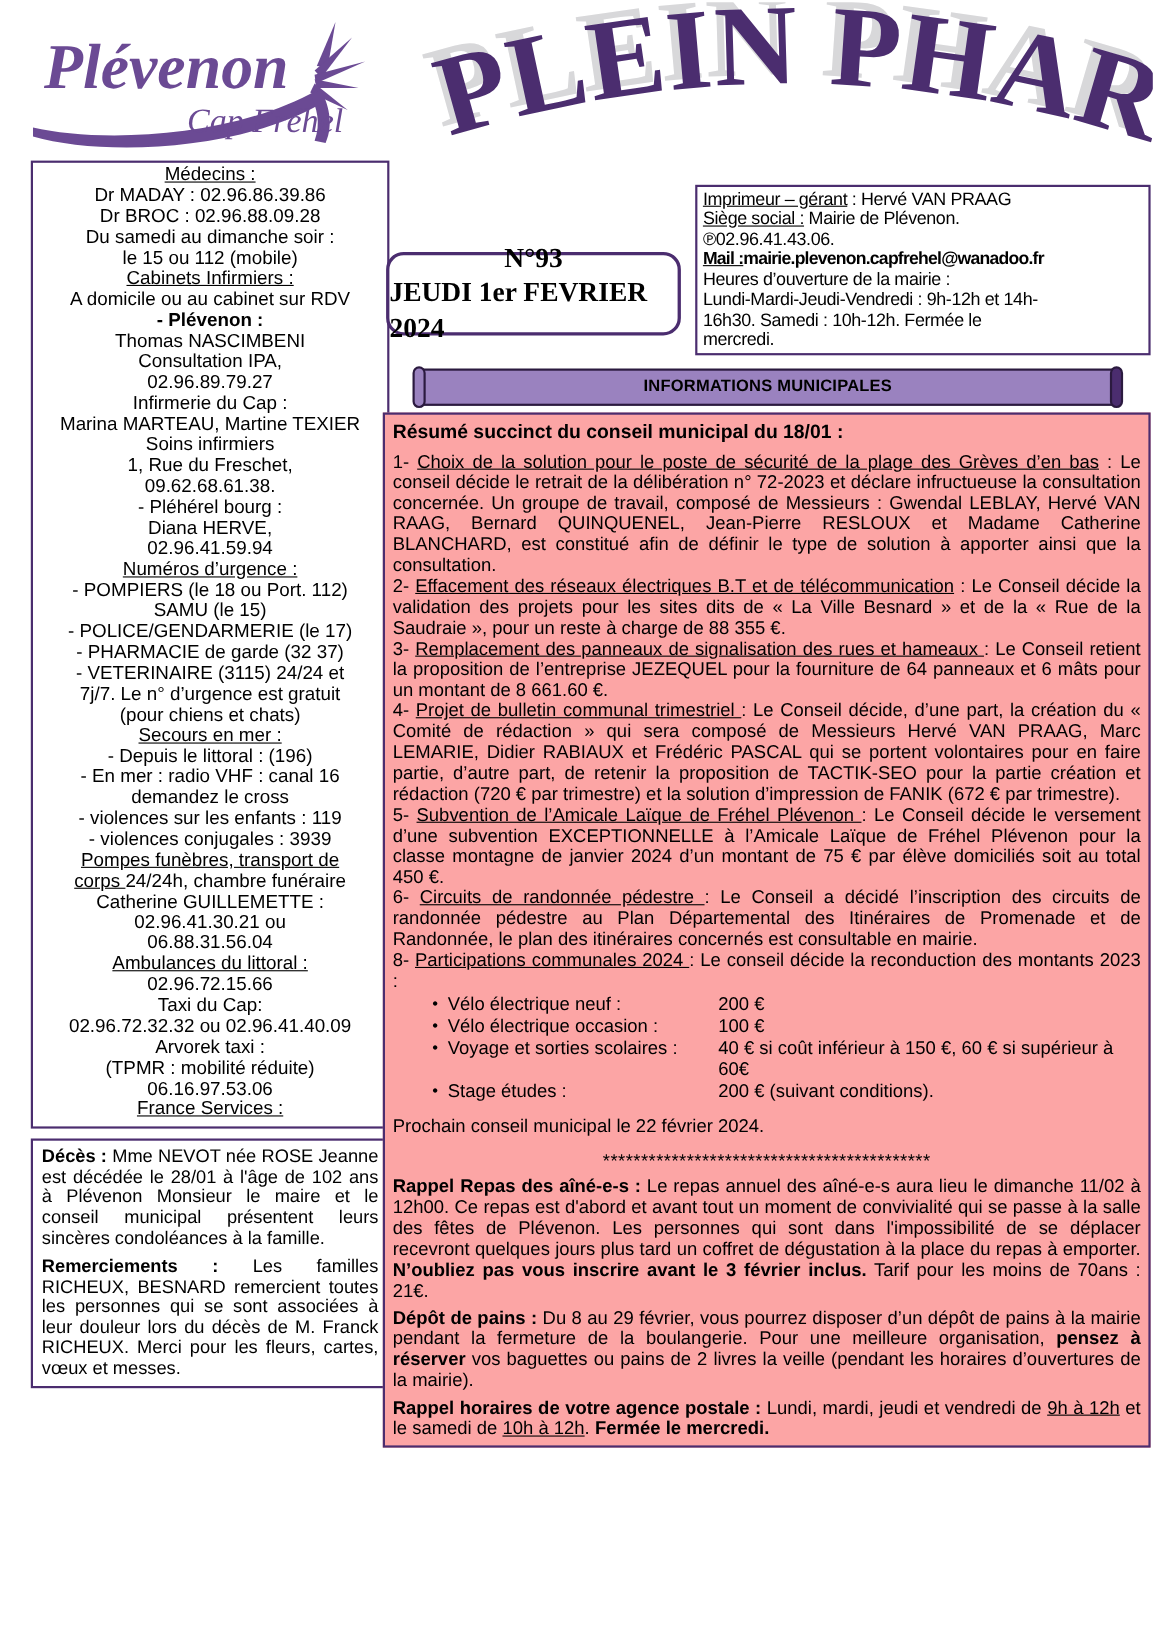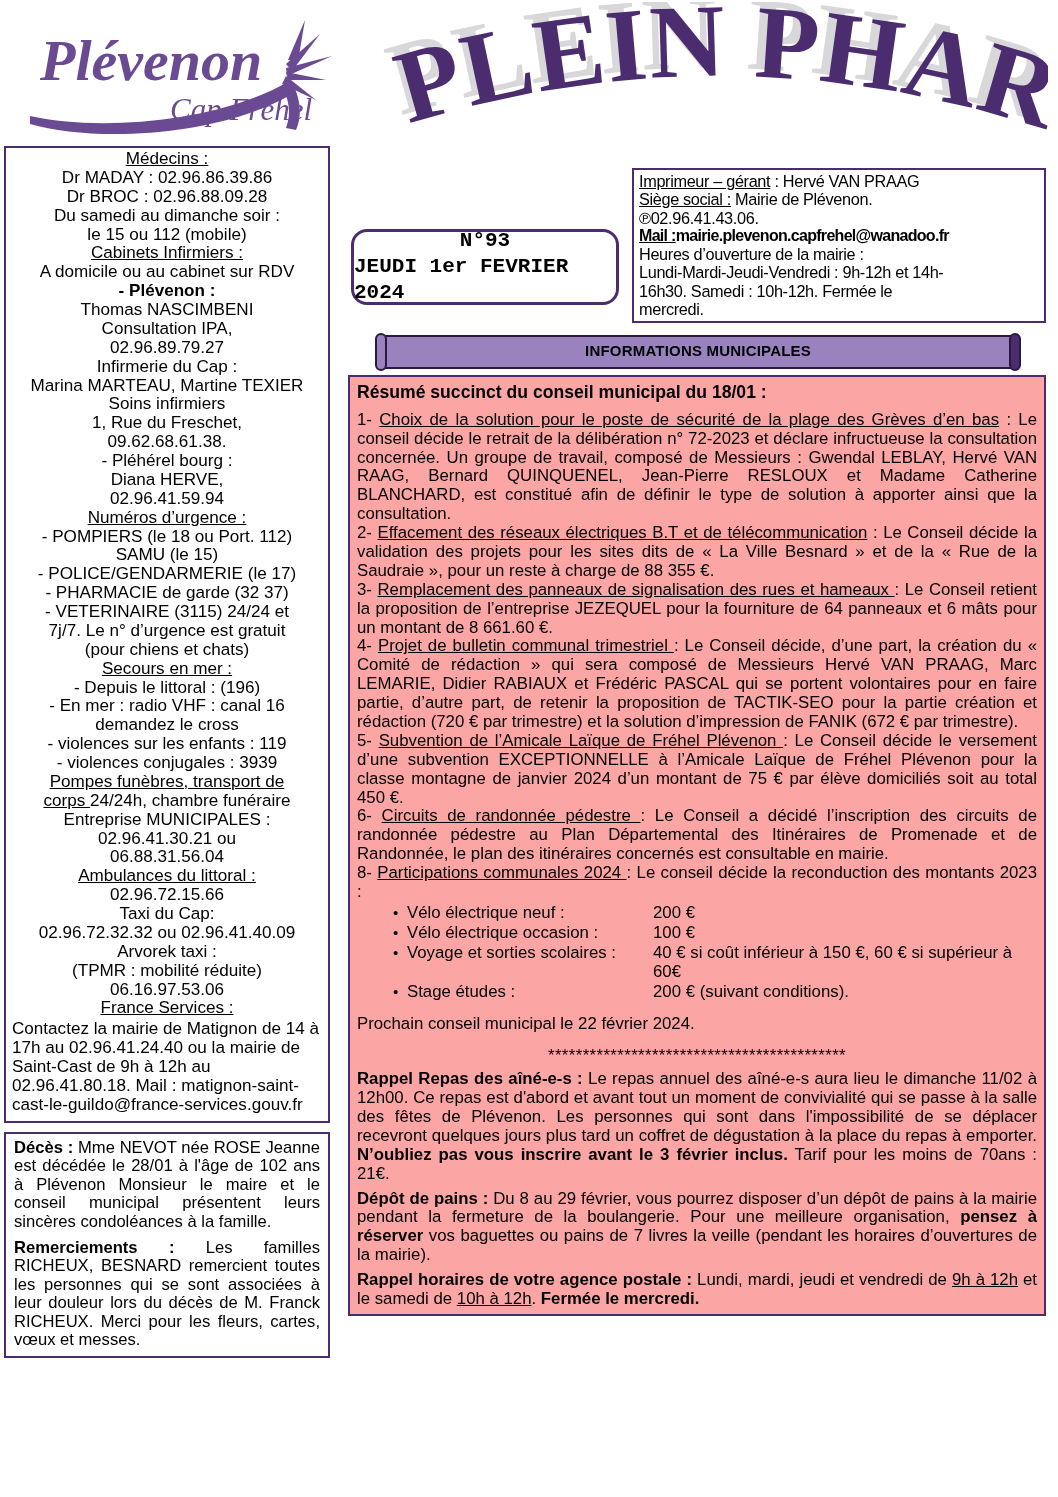--- a/index.html
+++ b/index.html
@@ -43,21 +43,21 @@
     left: 372px;
     top: 2px;
     width: 676px;
     height: 140px;
   }
   .title-svg { display: block; }
 
   
   .left-col {
     position: absolute;
-    left: 4px;
+    left: 28px;
     top: 146px;
     width: 326px;
   }
   .box {
     border: 2px solid #4b2d6f;
     background: #ffffff;
     box-sizing: border-box;
   }
   .contacts-box {
     padding: 2px 6px 6px 6px;
@@ -97,23 +97,23 @@
     top: 83px;
     width: 268px;
     height: 76px;
     border: 3px solid #4b2d6f;
     border-radius: 16px;
     box-sizing: border-box;
     display: flex;
     flex-direction: column;
     align-items: center;
     justify-content: center;
-    font-family: Liberation Mono, monospace;
+    font-family: Liberation Serif, serif;
     font-weight: bold;
-    font-size: 21px;
+    font-size: 25px;
     line-height: 1.25;
     background: #ffffff;
   }
   .imprint-box {
     position: absolute;
     left: 284px;
     top: 22px;
     width: 414px;
     border: 2px solid #4b2d6f;
     box-sizing: border-box;
@@ -277,33 +277,32 @@
           <div class="ln">7j/7. Le n° d’urgence est gratuit</div>
           <div class="ln">(pour chiens et chats)</div>
           <div class="ln"><span class="u">Secours en mer :</span></div>
           <div class="ln">- Depuis le littoral : (196)</div>
           <div class="ln">- En mer : radio VHF : canal 16</div>
           <div class="ln">demandez le cross</div>
           <div class="ln">- violences sur les enfants : 119</div>
           <div class="ln">- violences conjugales : 3939</div>
           <div class="ln"><span class="u">Pompes funèbres, transport de</span></div>
           <div class="ln"><span class="u">corps </span><span>24/24h, chambre funéraire</span></div>
-          <div class="ln">Entreprise MUNICIPALES :</div>
+          <div class="ln">Catherine GUILLEMETTE :</div>
           <div class="ln">02.96.41.30.21 ou</div>
           <div class="ln">06.88.31.56.04</div>
           <div class="ln"><span class="u">Ambulances du littoral :</span></div>
           <div class="ln">02.96.72.15.66</div>
           <div class="ln">Taxi du Cap:</div>
           <div class="ln">02.96.72.32.32 ou 02.96.41.40.09</div>
           <div class="ln">Arvorek taxi :</div>
           <div class="ln">(TPMR : mobilité réduite)</div>
           <div class="ln">06.16.97.53.06</div>
           <div class="ln"><span class="u">France Services :</span></div>
         </div>
-      <div style="text-align:left; margin-top:2px;">Contactez la mairie de Matignon de 14 à 17h au 02.96.41.24.40 ou la mairie de Saint-Cast de 9h à 12h au 02.96.41.80.18. Mail : matignon-saint-cast-le-guildo@france-services.gouv.fr</div>
     </div>
 
     <div class="box notices-box">
       <p>
         <span class="b">Décès :</span><span> Mme NEVOT née ROSE Jeanne est décédée le 28/01 à l'âge de 102 ans à Plévenon Monsieur le maire et le conseil municipal présentent leurs sincères condoléances à la famille.</span>
       </p>
       <p>
         <span class="b">Remerciements :</span><span> Les familles RICHEUX, BESNARD remercient toutes les personnes qui se sont associées à leur  douleur lors du décès de M. Franck RICHEUX. Merci pour les fleurs, cartes, vœux et messes.</span>
       </p>
     </div>
@@ -376,21 +375,21 @@
 
       <p class="next-council">Prochain conseil municipal le 22 février 2024.</p>
 
       <div class="stars">*******************************************</div>
 
       <div class="reminders">
         <p>
           <span class="b">Rappel Repas des aîné-e-s :</span><span> Le repas annuel des aîné-e-s aura lieu le dimanche 11/02 à 12h00. Ce repas est d'abord et avant tout un moment de convivialité qui se passe à la salle des fêtes de Plévenon. Les personnes qui sont dans l'impossibilité de se déplacer recevront quelques jours plus tard un coffret de dégustation à la place du repas à emporter. </span><span class="b">N’oubliez pas vous inscrire avant le 3 février inclus.</span><span> Tarif pour les moins de 70ans : 21€.</span>
         </p>
         <p>
-          <span class="b">Dépôt de pains :</span><span> Du 8 au 29 février, vous pourrez disposer d’un dépôt de pains  à la mairie pendant la fermeture de la boulangerie. Pour une  meilleure organisation, </span><span class="b">pensez à réserver</span><span> vos baguettes ou pains de 7 livres la veille (pendant les horaires d’ouvertures de la mairie).</span>
+          <span class="b">Dépôt de pains :</span><span> Du 8 au 29 février, vous pourrez disposer d’un dépôt de pains  à la mairie pendant la fermeture de la boulangerie. Pour une  meilleure organisation, </span><span class="b">pensez à réserver</span><span> vos baguettes ou pains de 2 livres la veille (pendant les horaires d’ouvertures de la mairie).</span>
         </p>
         <p>
           <span class="b">Rappel horaires de votre agence postale :</span><span> Lundi, mardi, jeudi et vendredi de </span><span class="u">9h à 12h</span><span> et le samedi de </span><span class="u">10h à 12h</span><span>. </span><span class="b">Fermée le mercredi.</span>
         </p>
       </div>
     </div>
   </div>
 </div>
 
 </body></html>

